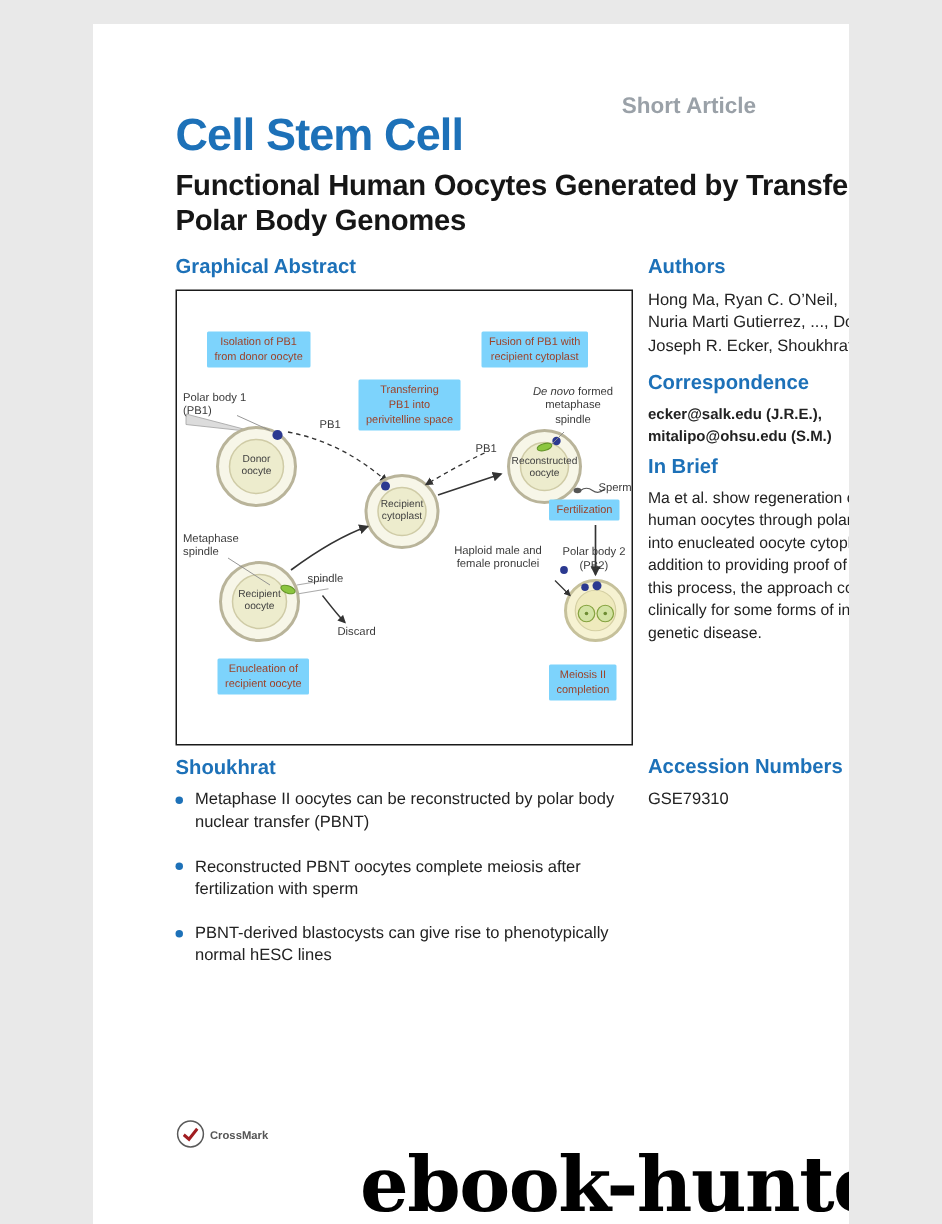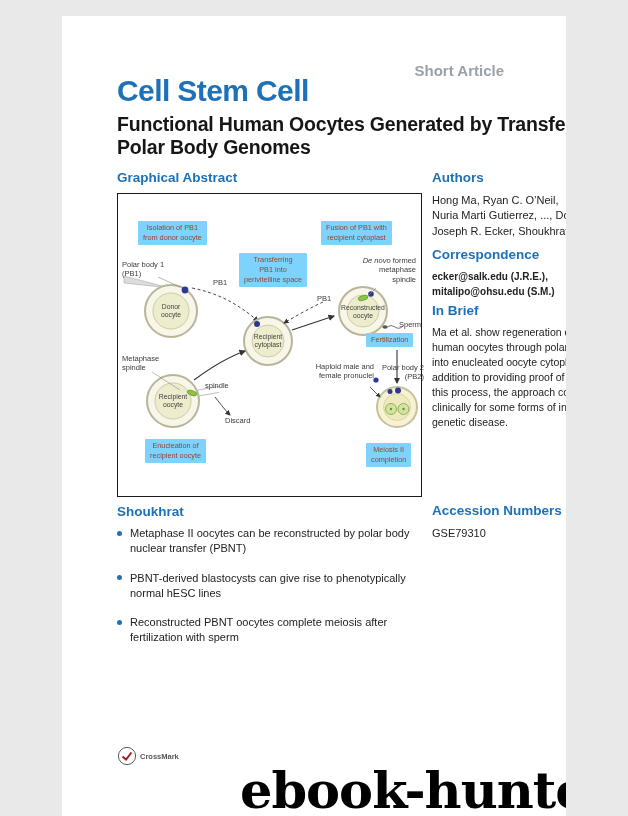--- a/index.html
+++ b/index.html
@@ -19,21 +19,21 @@
   .diagram { position:absolute; left:55px; top:177px; width:303px; height:302px; border:1.5px solid #1a1a1a; background:#fff; }
   .diagram svg { position:absolute; left:0; top:0; }
   .dbox {
     position:absolute; background:#7dd3fc; color:#9c432a;
     font-size:7.3px; line-height:1.35; text-align:center;
     padding:2px 5px; border-radius:1px; white-space:pre-line;
   }
   .dlabel { position:absolute; font-size:7.5px; color:#3a3a3a; line-height:1.25; white-space:pre-line; }
   .clabel { position:absolute; font-size:6.8px; color:#3f3f3f; line-height:1.2; text-align:center; white-space:pre-line; }
   .it { font-style:italic; }
-  .tc { text-align:right; }
+  .tc { text-align:center; }
 
   
   .authors-text   { position:absolute; left:370px; top:177px; width:210px; font-size:11px; line-height:1.4; white-space:pre-line; }
   .corr-text      { position:absolute; left:370px; top:253px; width:210px; font-size:10px; font-weight:700; line-height:1.5; white-space:pre-line; }
   .inbrief-text   { position:absolute; left:370px; top:309px; width:204px; font-size:10.5px; line-height:1.43; }
 
   
   .highlights-list { position:absolute; left:55px; top:510px; width:300px; }
   .hl-item { display:flex; gap:8px; margin-bottom:15px; font-size:11px; line-height:1.35; }
   .bullet { flex:0 0 auto; width:5px; height:5px; border-radius:50%; background:#1d71b8; margin-top:4.5px; }
@@ -180,25 +180,25 @@
   <div class="inbrief-text">Ma et al. show regeneration of functional human oocytes through polar body transfer into enucleated oocyte cytoplasts. In addition to providing proof of principle for this process, the approach could be helpful clinically for some forms of infertility and genetic disease.</div>
 
   <div class="section-heading" style="left:55px; top:488px;">Shoukhrat</div>
   <div class="highlights-list">
     <div class="hl-item">
       <span class="bullet"></span>
       <span>Metaphase II oocytes can be reconstructed by polar body nuclear transfer (PBNT)</span>
     </div>
     <div class="hl-item">
       <span class="bullet"></span>
-      <span>PBNT-derived blastocysts can give rise to phenotypically normal hESC lines</span>
+      <span>Reconstructed PBNT oocytes complete meiosis after fertilization with sperm</span>
     </div>
     <div class="hl-item">
       <span class="bullet"></span>
-      <span>Reconstructed PBNT oocytes complete meiosis after fertilization with sperm</span>
+      <span>PBNT-derived blastocysts can give rise to phenotypically normal hESC lines</span>
     </div>
   </div>
 
   <div class="section-heading" style="left:370px; top:487px;">Accession Numbers</div>
   <div class="accession-value">GSE79310</div>
 
   <div class="footer-left">
     <div class="crossmark">
       <svg width="20" height="20" viewBox="0 0 20 20">
         <circle cx="10" cy="10" r="8.6" fill="#ffffff" stroke="#5a5a5a" stroke-width="1"></circle>

